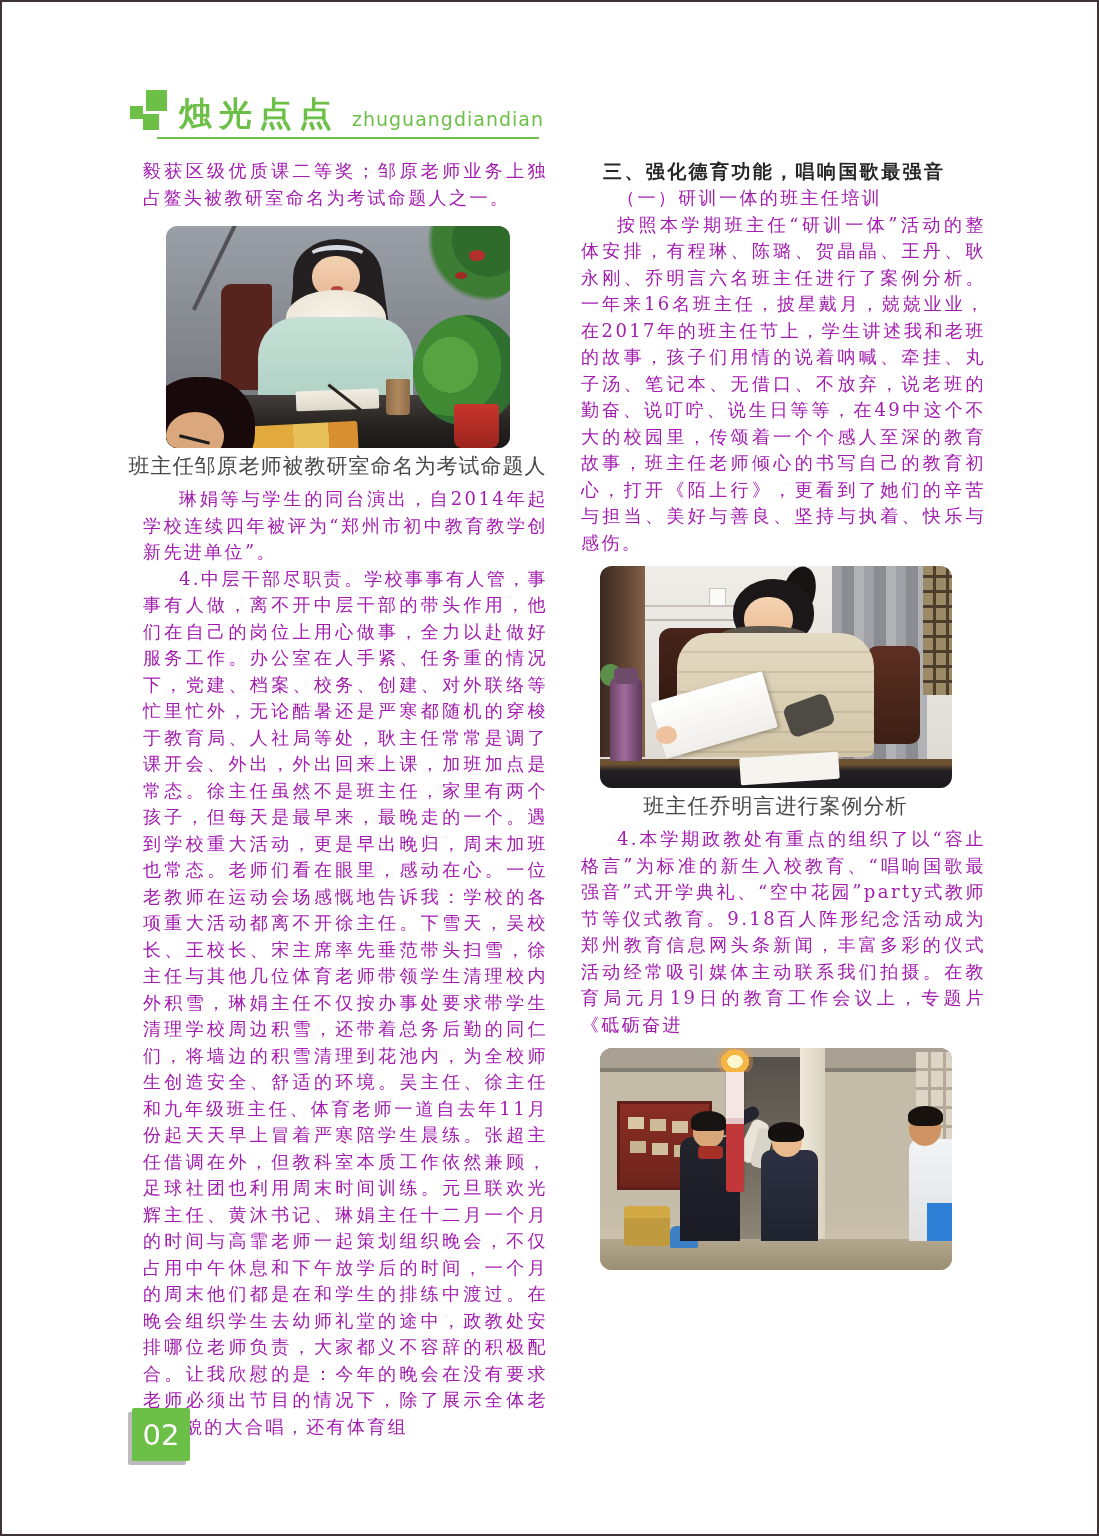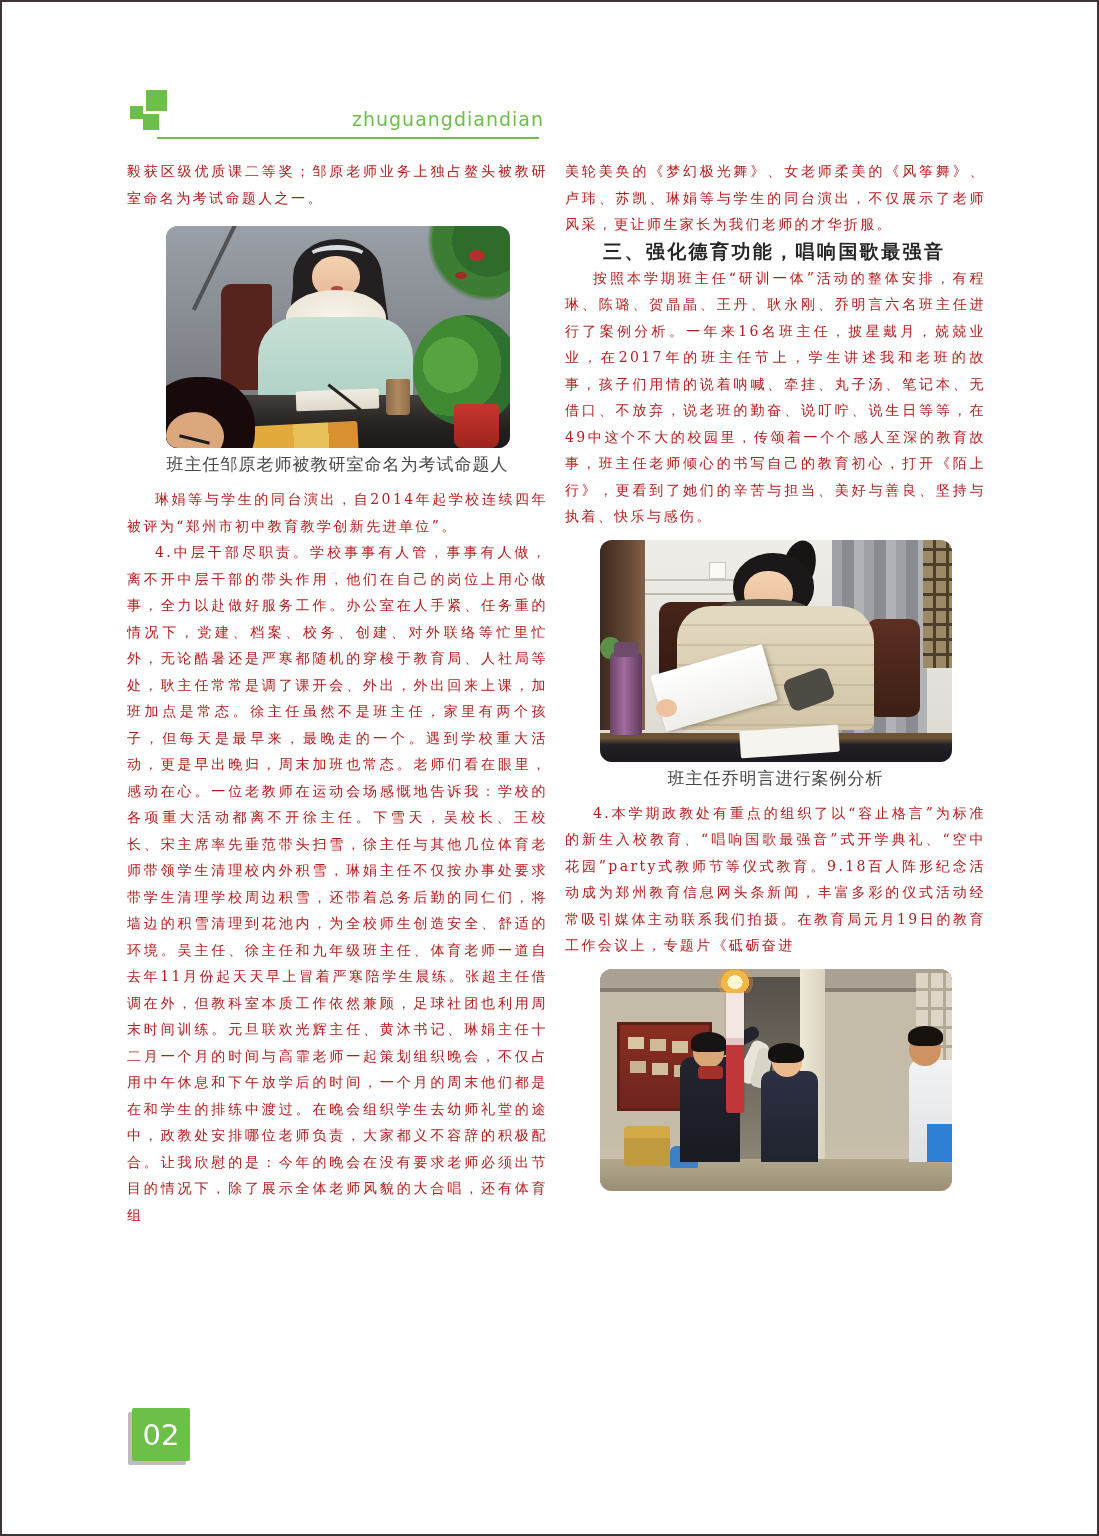--- a/index.html
+++ b/index.html
@@ -24,30 +24,30 @@
   .hdr-pinyin {
     position:absolute; left:225px; top:20px; color:#6cbf47;
     font-family:"DejaVu Sans", sans-serif; font-size:19px; letter-spacing:1px;
   }
   .hdr-rule { position:absolute; left:30px; top:49px; width:382px; height:2px; background:#6cbf47; }
   
   .col { position:absolute; top:156px; width:421px; }
   .col-left  { left:125px; }
   .col-right { left:563px; }
   .body {
-    font-size:14px; line-height:26.5px; letter-spacing:2.4px;
-    color:#b91c1c; text-align:justify; word-break:break-all;
+    font-size:18px; line-height:26.5px; letter-spacing:2.4px;
+    color:#a21caf; text-align:justify; word-break:break-all;margin-left:16px;
   }
   .indent { text-indent:2em; }
   .heading {
     font-size:19px; line-height:27px; letter-spacing:2.4px; color:#262626;
     font-weight:bold; text-indent:2em; word-break:break-all;
   }
   .caption {
-    font-family:Liberation Mono, monospace; font-size:17px; line-height:22px;
+    font-family:Liberation Sans, sans-serif; font-size:21px; line-height:22px;
     color:#474747; text-align:center; letter-spacing:1px; margin:7px 0 9px;
   }
   
   .photo { position:relative; overflow:hidden; border-radius:12px; background:#888; }
   .photo1 { width:344px; height:222px; margin:15px auto 0; }
   .photo2, .photo3 { width:352px; height:222px; margin:10px auto 0; }
   .s { position:absolute; }
   
   .p1-wall { inset:0; background:linear-gradient(180deg,#9aa0a7,#82858c 55%,#6e7177); }
   .p1-cable { left:14%; top:-6%; width:4px; height:46%; background:#515156; transform:rotate(26deg); }
@@ -174,20 +174,21 @@
 <body>
 
 <div class="page">
 
   <div class="hdr">
     <span class="logo">
       <i class="sq1"></i>
       <i class="sq2"></i>
       <i class="sq3"></i>
     </span>
+    <span class="hdr-title">烛光点点</span>
     <span class="hdr-pinyin">zhuguangdiandian</span>
     <div class="hdr-rule"></div>
   </div>
 
   <div class="col col-left">
     <p class="body">毅获区级优质课二等奖；邹原老师业务上独占鳌头被教研室命名为考试命题人之一。</p>
 
     <div class="photo photo1">
       <div class="s p1-wall"></div>
       <div class="s p1-cable"></div>
@@ -213,22 +214,22 @@
       <div class="s p1-manface"></div>
       <div class="s p1-manglasses"></div>
     </div>
     <div class="caption">班主任邹原老师被教研室命名为考试命题人</div>
 
     <p class="body indent">琳娟等与学生的同台演出，自2014年起学校连续四年被评为“郑州市初中教育教学创新先进单位”。</p>
     <p class="body indent">4.中层干部尽职责。学校事事有人管，事事有人做，离不开中层干部的带头作用，他们在自己的岗位上用心做事，全力以赴做好服务工作。办公室在人手紧、任务重的情况下，党建、档案、校务、创建、对外联络等忙里忙外，无论酷暑还是严寒都随机的穿梭于教育局、人社局等处，耿主任常常是调了课开会、外出，外出回来上课，加班加点是常态。徐主任虽然不是班主任，家里有两个孩子，但每天是最早来，最晚走的一个。遇到学校重大活动，更是早出晚归，周末加班也常态。老师们看在眼里，感动在心。一位老教师在运动会场感慨地告诉我：学校的各项重大活动都离不开徐主任。下雪天，吴校长、王校长、宋主席率先垂范带头扫雪，徐主任与其他几位体育老师带领学生清理校内外积雪，琳娟主任不仅按办事处要求带学生清理学校周边积雪，还带着总务后勤的同仁们，将墙边的积雪清理到花池内，为全校师生创造安全、舒适的环境。吴主任、徐主任和九年级班主任、体育老师一道自去年11月份起天天早上冒着严寒陪学生晨练。张超主任借调在外，但教科室本质工作依然兼顾，足球社团也利用周末时间训练。元旦联欢光辉主任、黄沐书记、琳娟主任十二月一个月的时间与高霏老师一起策划组织晚会，不仅占用中午休息和下午放学后的时间，一个月的周末他们都是在和学生的排练中渡过。在晚会组织学生去幼师礼堂的途中，政教处安排哪位老师负责，大家都义不容辞的积极配合。让我欣慰的是：今年的晚会在没有要求老师必须出节目的情况下，除了展示全体老师风貌的大合唱，还有体育组</p>
   </div>
 
   <div class="col col-right">
-    <p class="body">美轮美奂的《梦幻极光舞》、女老师柔美的《风筝舞》、卢玮、苏凯、琳娟等与学生的同台演出，不仅展示了老师风采，更让师生家长为我们老师的才华折服。</p>
     <p class="heading">三、强化德育功能，唱响国歌最强音</p>
+    <p class="body indent">（一）研训一体的班主任培训</p>
     <p class="body indent">按照本学期班主任“研训一体”活动的整体安排，有程琳、陈璐、贺晶晶、王丹、耿永刚、乔明言六名班主任进行了案例分析。一年来16名班主任，披星戴月，兢兢业业，在2017年的班主任节上，学生讲述我和老班的故事，孩子们用情的说着呐喊、牵挂、丸子汤、笔记本、无借口、不放弃，说老班的勤奋、说叮咛、说生日等等，在49中这个不大的校园里，传颂着一个个感人至深的教育故事，班主任老师倾心的书写自己的教育初心，打开《陌上行》，更看到了她们的辛苦与担当、美好与善良、坚持与执着、快乐与感伤。</p>
 
     <div class="photo photo2">
       <div class="s p2-wall"></div>
       <div class="s p2-lines"></div>
       <div class="s p2-door"></div>
       <div class="s p2-curtain"></div>
       <div class="s p2-window"></div>
       <div class="s p2-switch"></div>
       <div class="s p2-chairL"></div>

